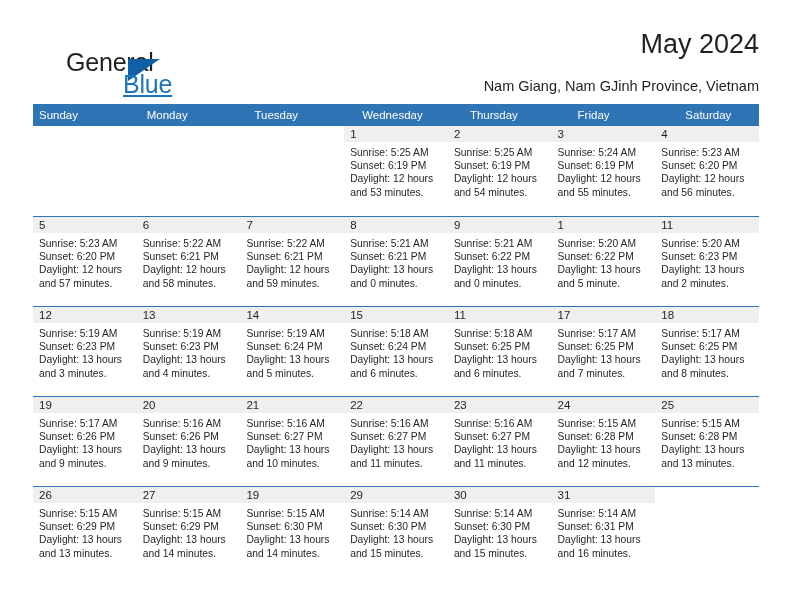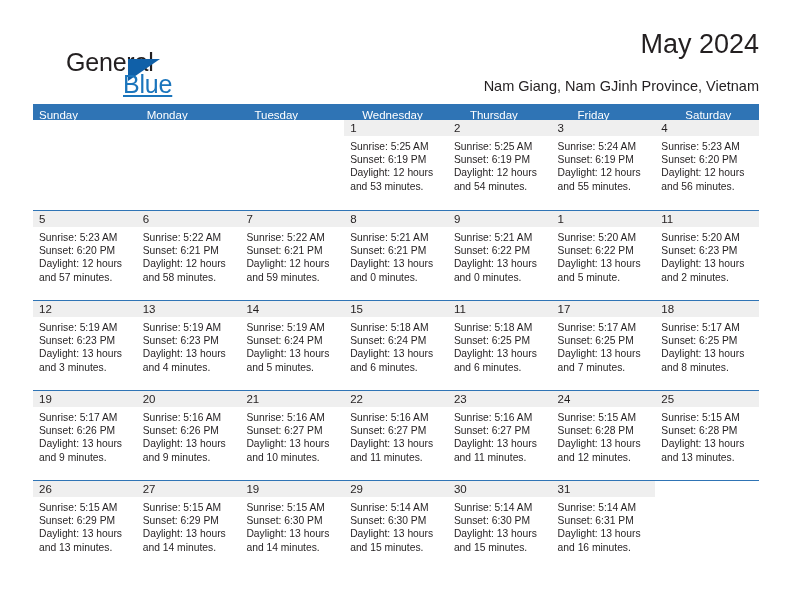--- a/index.html
+++ b/index.html
@@ -85,21 +85,21 @@
   
   .cal {
     position: absolute;
     left: 33px;
     top: 104px;
     width: 726px;
   }
   .weekdays {
     display: flex;
     background: #2f74b5;
-    height: 16px;
+    height: 22px;
     gap: 28px;
   }
   .weekday {
     flex: 1 1 0;
     color: #ffffff;
     font-size: 11.5px;
     line-height: 22px;
     padding-left: 6px;
     box-sizing: border-box;
     white-space: nowrap;

